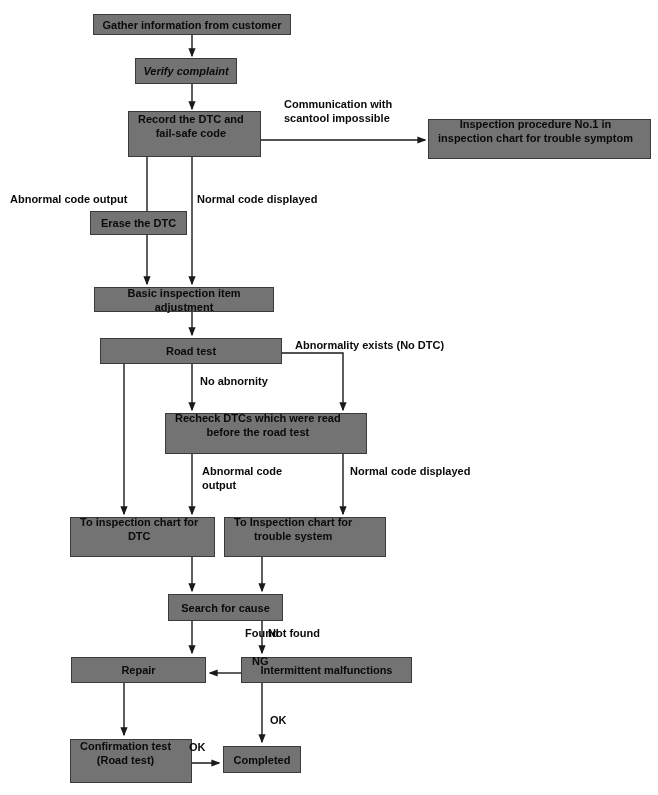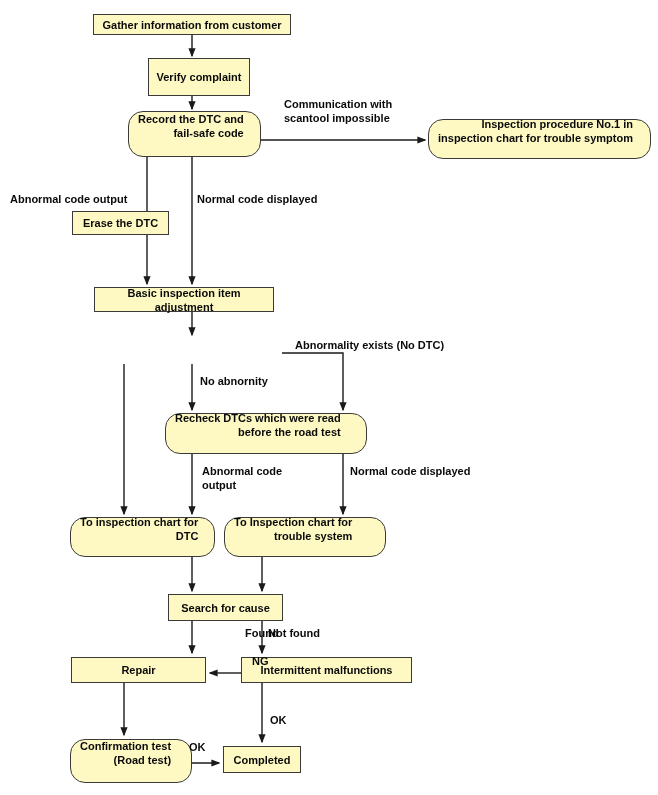--- a/index.html
+++ b/index.html
@@ -7,33 +7,33 @@
     position:relative;
     width:658px;height:795px;
     background:#fff;
     font-family:"Liberation Sans", sans-serif;
     overflow:hidden;
   }
   #wires{position:absolute;left:0;top:0;z-index:0;}
   .node{
     position:absolute;
     box-sizing:border-box;
-    background:#fef9c3;
+    background:#737373;
     border:1.5px solid #3a3a3a;
     color:#0a0a0a;
     font-size:11px;
     font-weight:bold;
     line-height:14px;
     display:flex;
     align-items:center;
     white-space:pre-line;
     z-index:1;
   }
   .node.center{justify-content:center;text-align:center;padding:0 3px;}
-  .node.left{justify-content:flex-start;text-align:right;padding:0 4px 17px 9px;border-radius:15px;}
+  .node.left{justify-content:flex-start;text-align:center;padding:0 4px 17px 9px;}
   .elabel{
     position:absolute;
     color:#0a0a0a;
     font-size:11px;
     font-weight:bold;
     line-height:14px;
     white-space:pre-line;
     z-index:2;
   }
 </style>
@@ -66,32 +66,33 @@
       <path d="M262,621 V653" marker-end="url(#ah)"></path>
       <path d="M241,673 H210" marker-end="url(#ah)"></path>
       <path d="M124,683 V735" marker-end="url(#ah)"></path>
       <path d="M262,683 V742" marker-end="url(#ah)"></path>
       <path d="M183,763 H219" marker-end="url(#ah)"></path>
     </g>
   </svg>
 
   <div class="node center" style="left:93px;top:14px;width:198px;height:21px;">Gather information from customer</div>
 
-  <div class="node center" style="left:148px;top:58px;width:102px;height:38px;">Verify complaint</div>
+  <div class="node center" style="left:135px;top:58px;width:102px;height:26px;font-style:italic;">Verify complaint</div>
 
   <div class="node left" style="left:128px;top:111px;width:133px;height:46px;">Record the DTC and
 fail-safe code</div>
 
   <div class="node left" style="left:428px;top:119px;width:223px;height:40px;">Inspection procedure No.1 in
 inspection chart for trouble symptom</div>
 
-  <div class="node center" style="left:72px;top:211px;width:97px;height:24px;">Erase the DTC</div>
+  <div class="node center" style="left:90px;top:211px;width:97px;height:24px;">Erase the DTC</div>
 
   <div class="node center" style="left:94px;top:287px;width:180px;height:25px;">Basic inspection item adjustment</div>
 
+  <div class="node center" style="left:100px;top:338px;width:182px;height:26px;">Road test</div>
 
   <div class="node left" style="left:165px;top:413px;width:202px;height:41px;">Recheck DTCs which were read
 before the road test</div>
 
   <div class="node left" style="left:70px;top:517px;width:145px;height:40px;">To inspection chart for
 DTC</div>
 
   <div class="node left" style="left:224px;top:517px;width:162px;height:40px;">To Inspection chart for
 trouble system</div>
 

